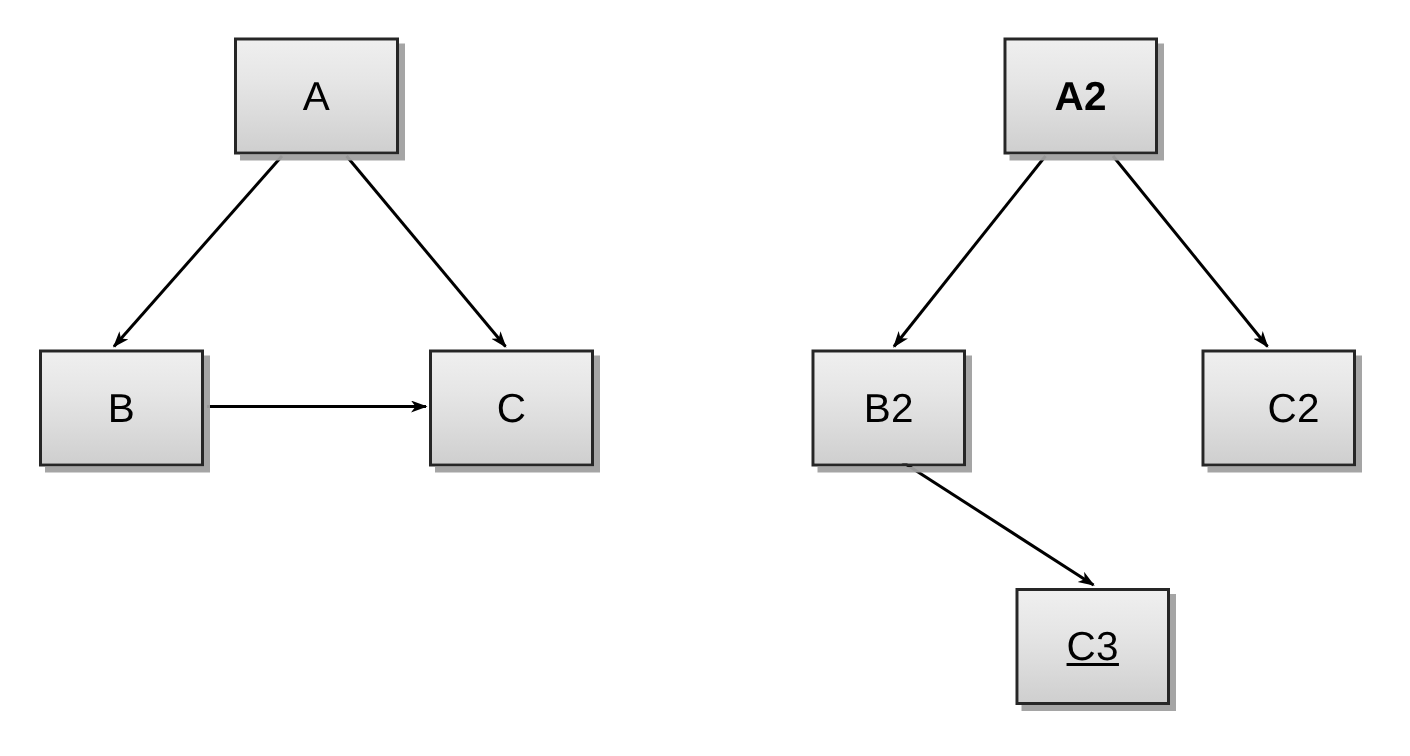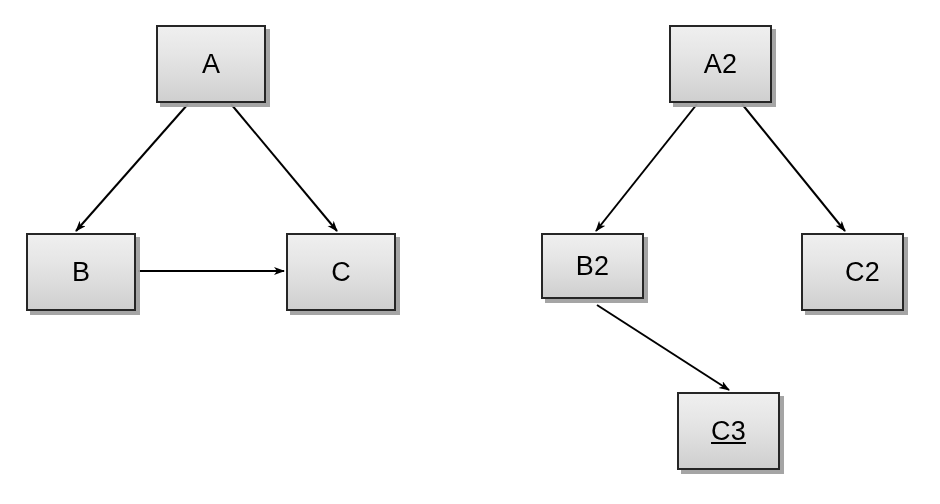--- a/index.html
+++ b/index.html
@@ -66,24 +66,24 @@
   <div id="nodes-layer">
       <div class="node" style="left: 156px; top: 25px; width: 110px; height: 78px;">
         <span class="node-label">A</span>
       </div>
       <div class="node" style="left: 26px; top: 233px; width: 110px; height: 78px;">
         <span class="node-label">B</span>
       </div>
       <div class="node" style="left: 286px; top: 233px; width: 110px; height: 78px;">
         <span class="node-label">C</span>
       </div>
-      <div class="node" style="left: 669px; top: 25px; width: 103px; height: 78px;">
+      <div class="node" style="left: 669px; top: 25px; width: 103px; height: 78px; font-weight: bold;">
         <span class="node-label">A2</span>
       </div>
-      <div class="node" style="left: 541px; top: 233px; width: 103px; height: 66px;">
+      <div class="node" style="left: 541px; top: 233px; width: 103px; height: 78px;">
         <span class="node-label">B2</span>
       </div>
       <div class="node" style="left: 801px; top: 233px; width: 103px; height: 78px; padding-left: 20px;">
         <span class="node-label">C2</span>
       </div>
       <div class="node" style="left: 677px; top: 392px; width: 103px; height: 78px; text-decoration: underline;">
         <span class="node-label">C3</span>
       </div>
     </div>
 

